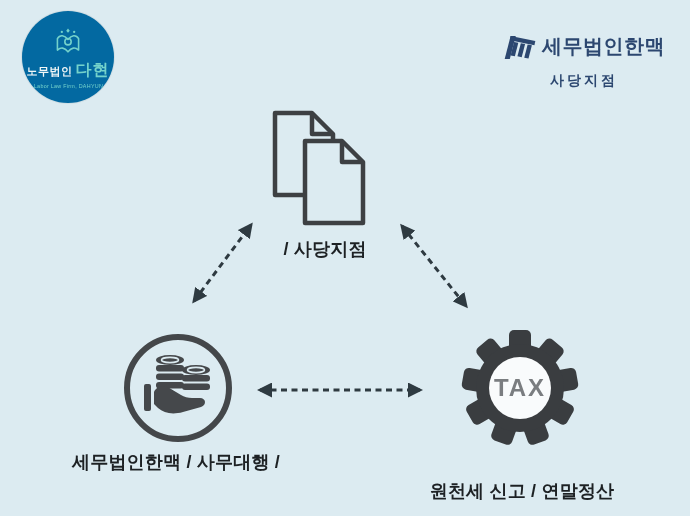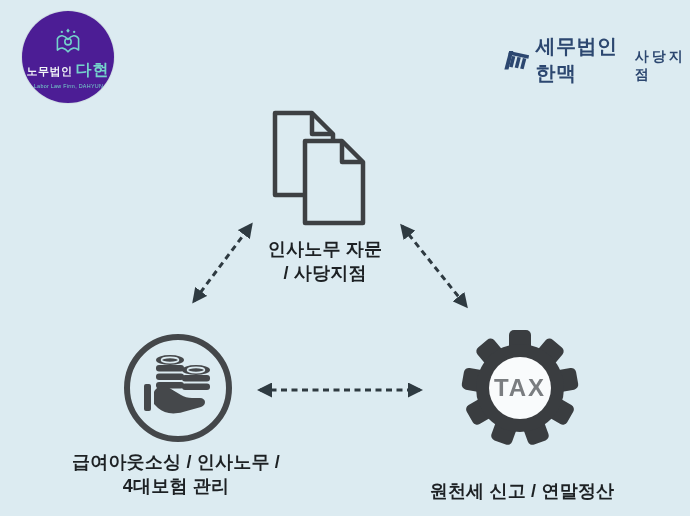--- a/index.html
+++ b/index.html
@@ -3,31 +3,31 @@
 <meta charset="utf-8">
 <style>
   html,body{margin:0;padding:0;}
   body{font-family:"Liberation Sans","DejaVu Sans",sans-serif;}
   .canvas{
     position:relative;width:690px;height:516px;background:#dcebf1;overflow:hidden;
   }
   
   .dahyun-logo{
     position:absolute;left:22px;top:11px;width:92px;height:92px;border-radius:50%;
-    background:#4c1d95;display:flex;flex-direction:column;align-items:center;justify-content:center;
+    background:#0369a1;display:flex;flex-direction:column;align-items:center;justify-content:center;
     box-shadow:0 0 0 1px rgba(0,0,0,0.05);
   }
   .dahyun-logo .booksvg{margin-top:2px;}
   .dahyun-name{display:flex;align-items:baseline;gap:3px;margin-top:2px;white-space:nowrap;}
   .dahyun-name .n1{color:#f2f7f7;font-size:11px;font-weight:700;letter-spacing:0.5px;}
   .dahyun-name .n2{color:#74d2cb;font-size:16px;font-weight:800;letter-spacing:1px;}
   .dahyun-sub{color:#74d2cb;font-size:6px;margin-top:2px;letter-spacing:0.3px;white-space:nowrap;transform:scale(0.9);}
   
   .hanmaek-logo{
-    position:absolute;left:503px;top:33px;display:flex;align-items:center;
+    position:absolute;left:503px;top:33px;display:flex;flex-direction:column;align-items:center;
     color:#2c4770;
   }
   .hanmaek-row{display:flex;align-items:center;gap:5px;}
   .hanmaek-name{font-size:20px;font-weight:800;letter-spacing:0.5px;}
   .hanmaek-branch{font-size:14px;font-weight:800;letter-spacing:3px;margin-top:12px;}
   
   .node-label{
     position:absolute;text-align:center;color:#1d2124;font-weight:800;
     font-size:18px;line-height:1.32;letter-spacing:0.2px;white-space:nowrap;
   }
@@ -99,21 +99,20 @@
         <path d="M5,3 H42 L63,24 V85 H5 Z"></path>
         <path d="M42,3 V24 H63" fill="none"></path>
       </g>
       <g>
         <path d="M35,31 H72 L93,52 V113 H35 Z"></path>
         <path d="M72,31 V52 H93" fill="none"></path>
       </g>
     </g>
   </svg>
   <div class="node-label label-consulting">
-    <div>인사노무 자문</div>
     <div>/ 사당지점</div>
   </div>
 
   <svg class="icon-coins" width="112" height="112" viewBox="0 0 112 112">
     <circle cx="56" cy="56" r="51" fill="none" stroke="#44474a" stroke-width="6"></circle>
     <g fill="#45484b">
 
       <ellipse cx="48" cy="28" rx="14" ry="5"></ellipse>
       <rect x="34" y="33" width="28" height="6.5" rx="3"></rect>
       <rect x="34" y="41.5" width="28" height="6.5" rx="3"></rect>
@@ -124,22 +123,21 @@
       <rect x="60" y="51.5" width="28" height="6.5" rx="3"></rect>
 
       <rect x="22" y="52" width="7" height="27" rx="2"></rect>
 
       <path d="M32,60 C35,53 43,53 49,57 L59,63 C62,65 66,66 70,66 L78,66 C84,66 85,73 79,75 L61,80 C50,83 42,81 36,76 L32,72 Z"></path>
     </g>
     <ellipse cx="74" cy="38" rx="8.5" ry="2.6" fill="none" stroke="#dcebf1" stroke-width="1.6"></ellipse>
     <ellipse cx="48" cy="28" rx="8.5" ry="2.6" fill="none" stroke="#dcebf1" stroke-width="1.6"></ellipse>
   </svg>
   <div class="node-label label-payroll">
-    <div>급여아웃소싱 / 인사노무 /</div>
-    <div>4대보험 관리</div>
+    <div>세무법인한맥 / 사무대행 /</div>
   </div>
 
   <svg class="icon-gear" width="130" height="130" viewBox="0 0 130 130">
     <g fill="#3a3d40">
       <rect x="54" y="7" width="22" height="26" rx="5" transform="rotate(0 65 65)"></rect>
       <rect x="54" y="7" width="22" height="26" rx="5" transform="rotate(40 65 65)"></rect>
       <rect x="54" y="7" width="22" height="26" rx="5" transform="rotate(80 65 65)"></rect>
       <rect x="54" y="7" width="22" height="26" rx="5" transform="rotate(120 65 65)"></rect>
       <rect x="54" y="7" width="22" height="26" rx="5" transform="rotate(160 65 65)"></rect>
       <rect x="54" y="7" width="22" height="26" rx="5" transform="rotate(200 65 65)"></rect>

